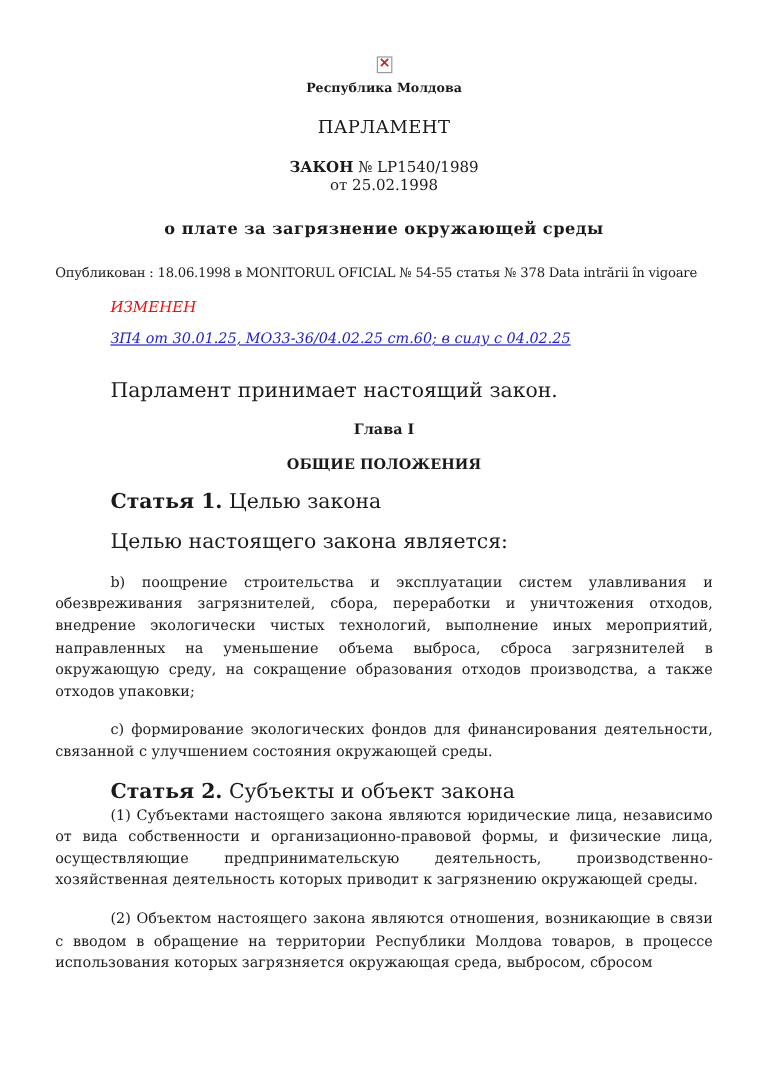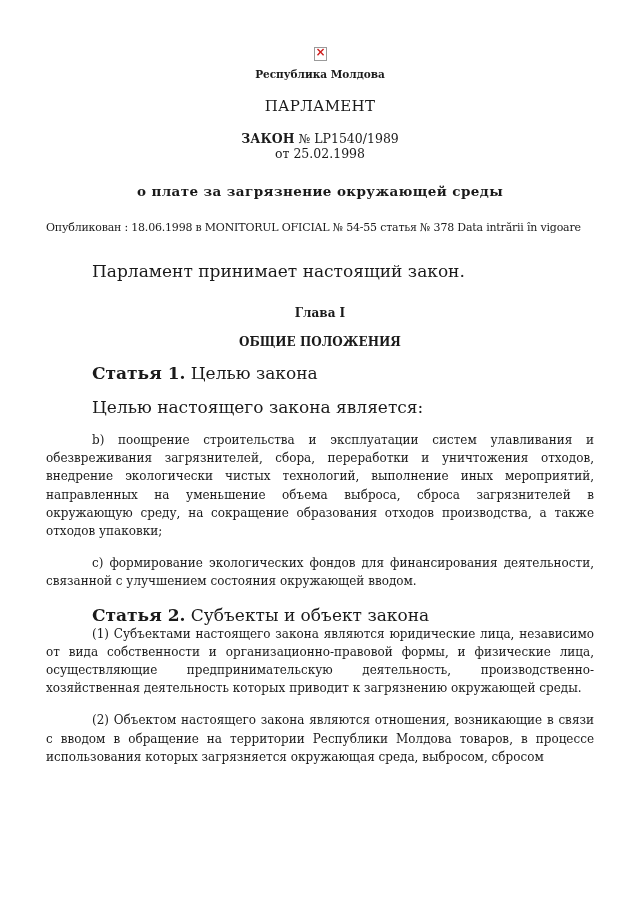--- a/index.html
+++ b/index.html
@@ -53,35 +53,39 @@
   <div class="center law-no">
     <b>ЗАКОН</b>
     <span>№ LP1540/1989</span>
   </div>
   <div class="center law-date">от 25.02.1998</div>
 
   <div class="center law-title">о плате за загрязнение окружающей среды</div>
 
   <div class="published">Опубликован : 18.06.1998 в MONITORUL OFICIAL № 54-55 статья № 378 Data intrării în vigoare</div>
 
+  <div class="indent-block">
+    <div class="changed">ИЗМЕНЕН</div>
+    <a class="amend-link">ЗП4 от 30.01.25, МО33-36/04.02.25 ст.60; в силу с 04.02.25</a>
+  </div>
 
   <div class="plain-indent" style="margin-top:27px;">Парламент принимает настоящий закон.</div>
 
-  <div class="center chapter" style="margin-top:25px;">Глава I</div>
+  <div class="center chapter" style="margin-top:15px;">Глава I</div>
   <div class="center section-title" style="margin-top:15px;">ОБЩИЕ ПОЛОЖЕНИЯ</div>
 
   <div class="plain-indent" style="margin-top:14px;">
     <span class="article-label">Статья 1.</span>
     <span>Целью закона</span>
   </div>
 
   <div class="plain-indent" style="margin-top:14px;">Целью настоящего закона является:</div>
 
   <p class="p first" style="margin-top:14px;">b) поощрение строительства и эксплуатации систем улавливания и обезвреживания загрязнителей, сбора, переработки и уничтожения отходов, внедрение экологически чистых технологий, выполнение иных мероприятий, направленных на уменьшение объема выброса, сброса загрязнителей в окружающую среду, на сокращение образования отходов производства, а также отходов упаковки;</p>
-  <p class="p first" style="margin-top:14px;">c) формирование экологических фондов для финансирования деятельности, связанной с улучшением состояния окружающей вводом.</p>
+  <p class="p first" style="margin-top:14px;">c) формирование экологических фондов для финансирования деятельности, связанной с улучшением состояния окружающей среды.</p>
 
   <div class="plain-indent" style="margin-top:14px;">
     <span class="article-label">Статья 2.</span>
     <span>Субъекты и объект закона</span>
   </div>
 
   <p class="p first" style="">(1) Субъектами настоящего закона являются юридические лица, независимо от вида собственности и организационно-правовой формы, и физические лица, осуществляющие предпринимательскую деятельность, производственно-хозяйственная деятельность которых приводит к загрязнению окружающей среды.</p>
   <p class="p first" style="margin-top:14px;">(2) Объектом настоящего закона являются отношения, возникающие в связи с вводом в обращение на территории Республики Молдова товаров, в процессе использования которых загрязняется окружающая среда, выбросом, сбросом</p>
 
 </div>

